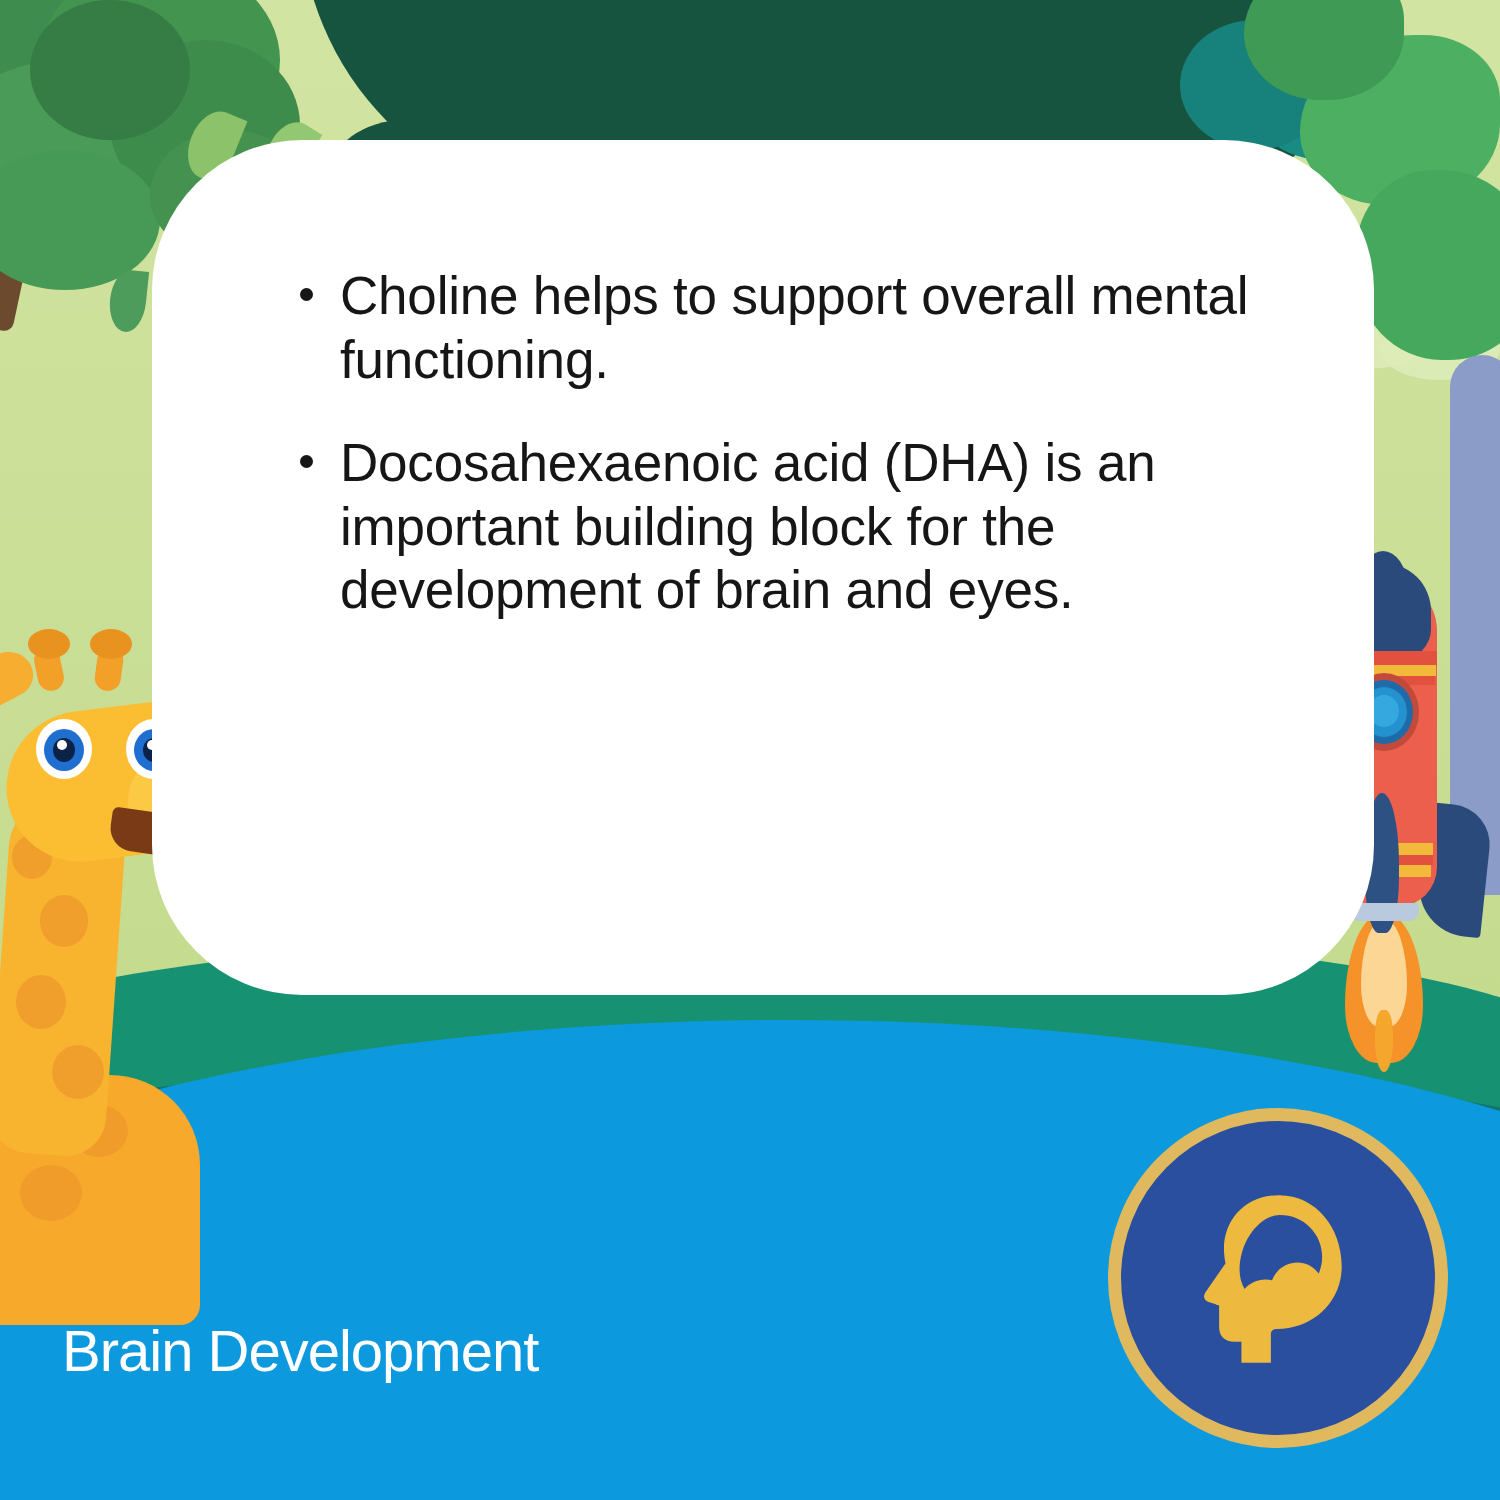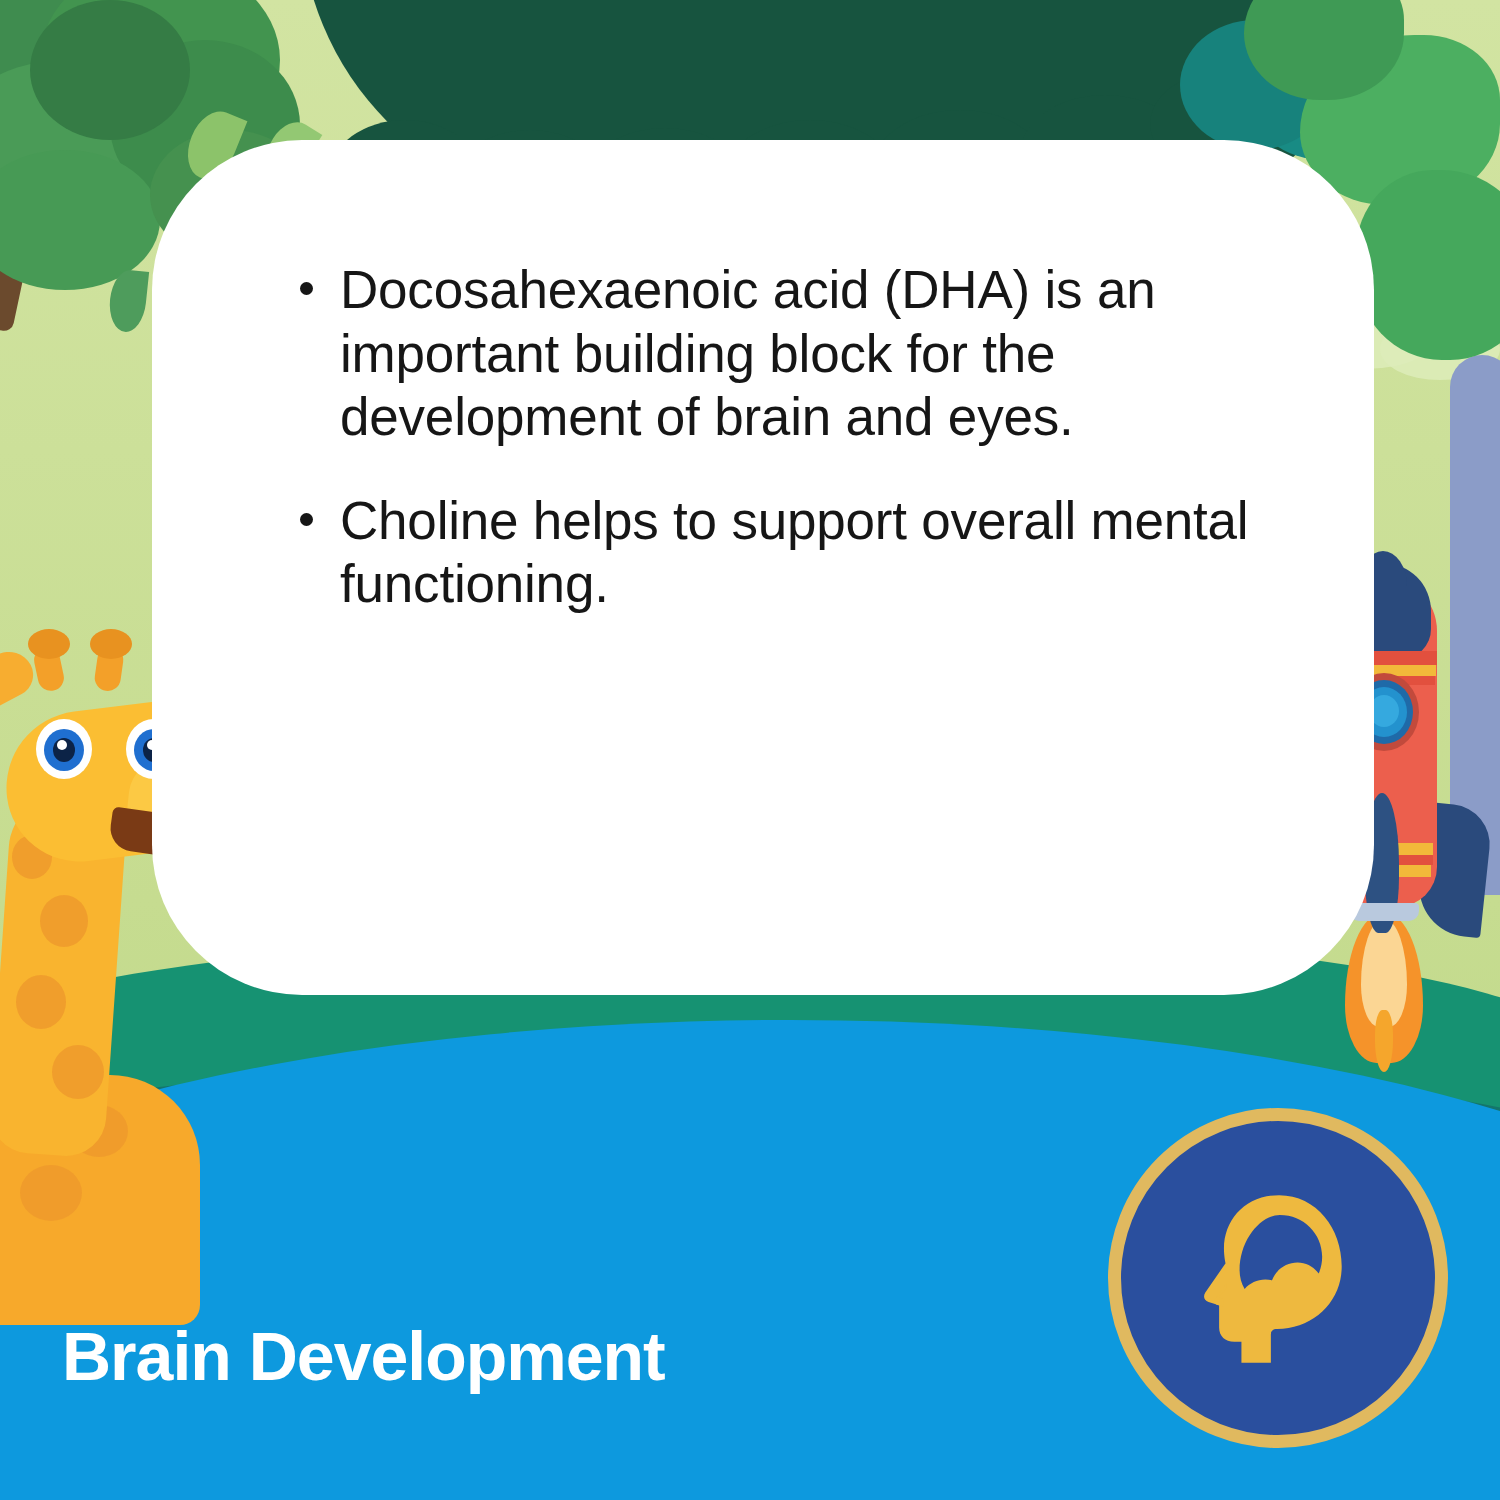--- a/index.html
+++ b/index.html
@@ -300,22 +300,22 @@
     width: 230px;
     height: 230px;
   }
 
   
   .title {
     position: absolute;
     left: 62px;
     top: 1322px;
     color: #ffffff;
-    font-size: 68px;
-    font-weight: 700;
+    font-size: 58px;
+    font-weight: 400;
     letter-spacing: -1px;
     line-height: 1;
     white-space: nowrap;
     text-align: right;
   }
 </style>
 </head>
 <body>
 
 <div id="slide">
@@ -451,27 +451,27 @@
     <div class="r-part r-stripe" style="left:50px; top:288px; width:100px; height:12px;"></div>
     <div class="r-part r-band" style="left:50px; top:300px; width:100px; height:10px;"></div>
     <div class="r-part r-stripe" style="left:52px; top:310px; width:96px; height:12px;"></div>
     <div class="r-part r-fin-c"></div>
     <div class="r-part r-nozzle"></div>
   </div>
 
   <div class="card">
     <div class="card-inner">
       <ul class="bullet-list">
+        <li class="bullet-item b2">
+          <span class="bullet-dot"></span>
+          <span>Choline helps to support overall mental functioning.</span>
+        </li>
         <li class="bullet-item b1">
           <span class="bullet-dot"></span>
           <span>Docosahexaenoic acid (DHA) is an important building block for the development of brain and eyes.</span>
-        </li>
-        <li class="bullet-item b2">
-          <span class="bullet-dot"></span>
-          <span>Choline helps to support overall mental functioning.</span>
         </li>
       </ul>
     </div>
   </div>
 
   <div class="badge">
     <svg class="badge-icon" viewBox="0 0 100 100">
       <path fill="#eeb93f" d="M50.5 14c-14.5 0-24 10.6-24 23.2 0 3.6 0.7 6.4 0.7 6.4L18.4 56.3c-1.1 1.7-0.5 3.5 1.4 4.1l4.6 1.5v9.6c0 3.8 2.6 6.2 6.6 6.2h3.1v9.1h12.8V74.6c0-1.6 0.9-2.4 2.7-2.4 13.8 0 24.9-9.1 27.5-21.4 0.4-1.9 0.6-3.9 0.6-5.9C77.7 28.5 66.8 14 50.5 14z M50.8 22.6c10.3 0 18.4 8.1 18.4 18.2 0 2.6-0.5 5-1.5 7.2-2.2-2.8-5.4-4.7-9.2-4.7-5.1 0-9.4 3.2-11.1 7.7-0.9-0.2-1.9-0.3-2.9-0.3-3.6 0-6.8 1.6-9 4.1-1.4-2.4-2.2-5.2-2.2-8.2 0-13.2 9.2-24 17.5-24z"></path>
       <path fill="#eeb93f" d="M27.5 54.5c-0.9 1.4-2.1 2.7-3.4 3.7 1.3 0.5 2.2 1.2 2.2 2.2v2.1l-2.9-0.9c-1.1-0.4-1.5-1.4-0.9-2.4l5-6.7z"></path>
     </svg>

